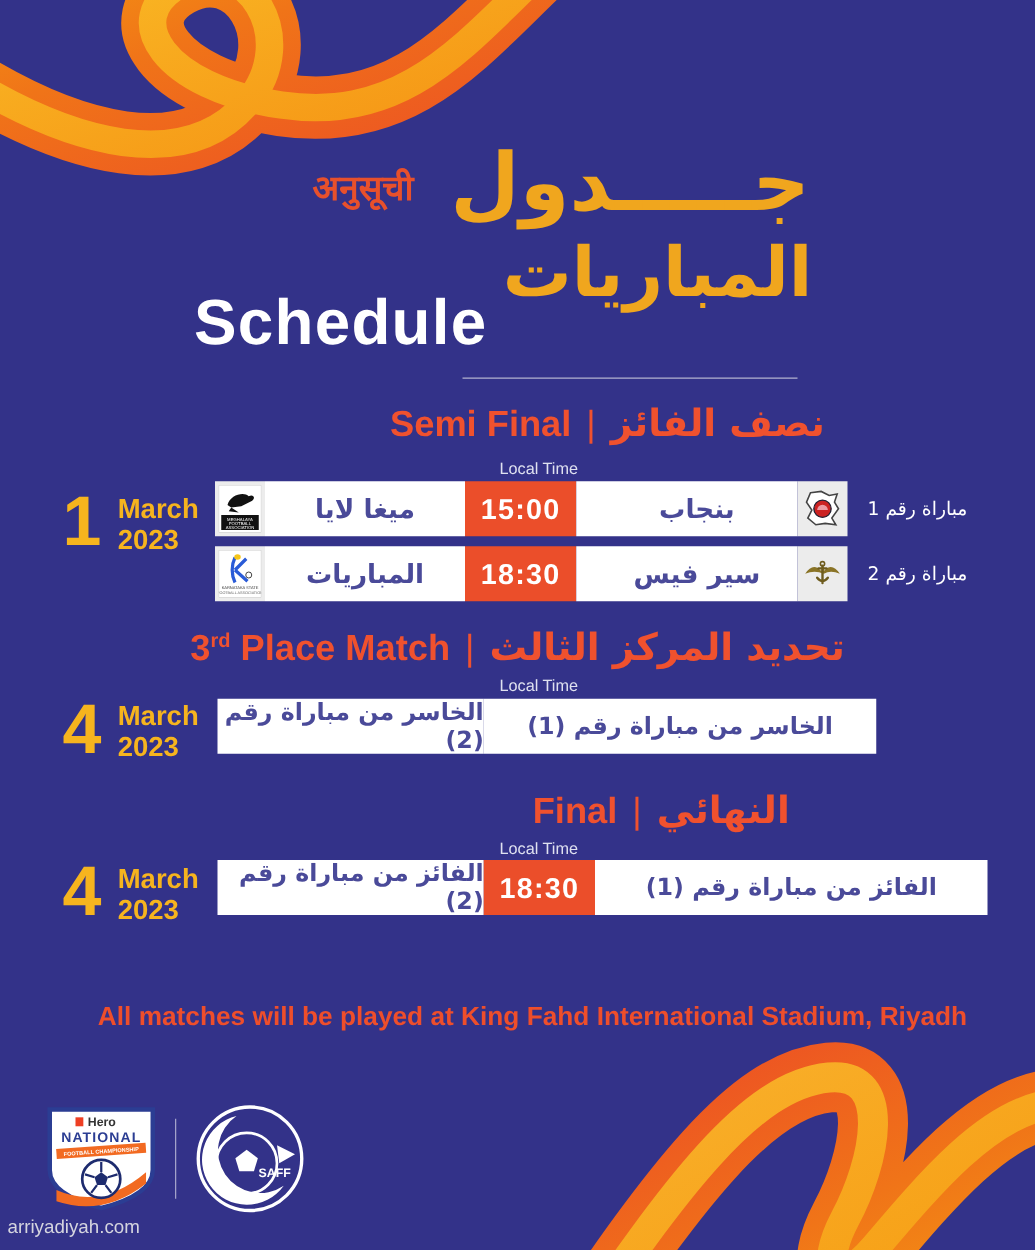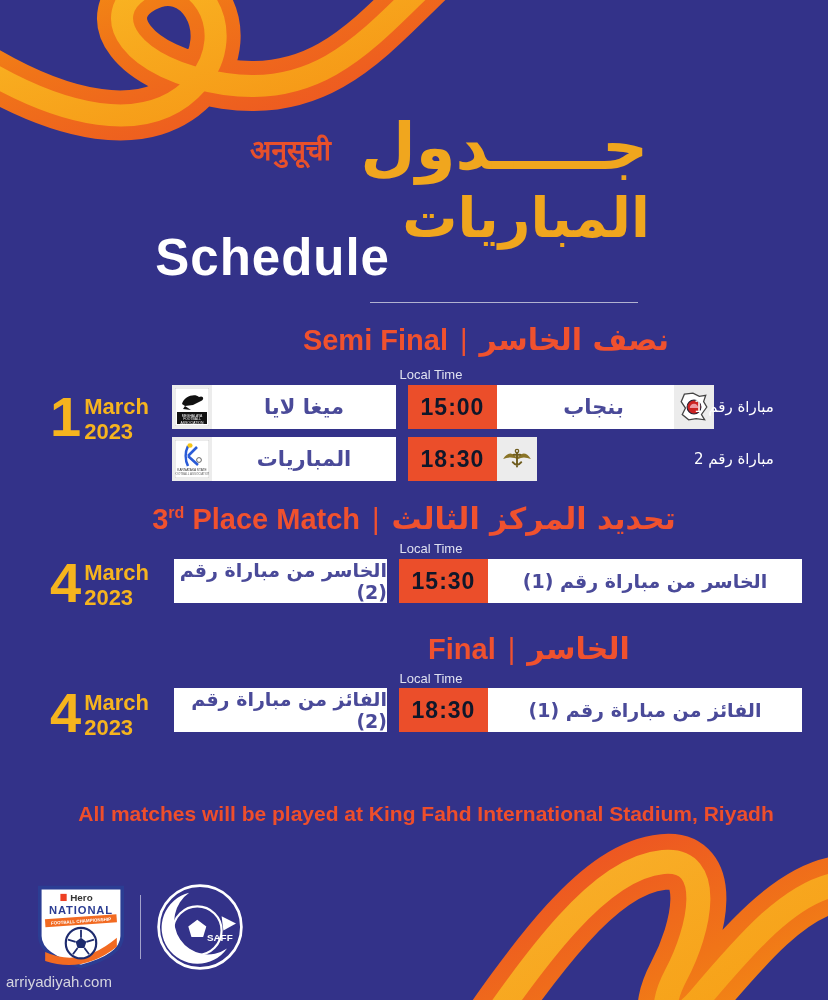--- a/index.html
+++ b/index.html
@@ -31,32 +31,32 @@
   #head-third{top:501px;}
   #head-final{top:631px;transform:translateX(115px);}
   
   .local-time{position:absolute;left:371px;width:120px;text-align:center;z-index:2;
               color:#dfe1f0;font-size:13px;}
   
   .mrow{position:absolute;height:44px;display:flex;z-index:2;}
   .cell-logo{width:40px;background:#ECECEC;display:flex;align-items:center;justify-content:center;}
   .cell-team{background:#fff;color:#4a4a99;font-size:21px;display:flex;
              align-items:center;justify-content:center;}
-  .cell-time{width:89px;background:#EB4E2A;color:#0f172a;font-weight:800;font-size:23px;
-             display:flex;align-items:center;justify-content:center;letter-spacing:1px;margin-left:12px;}
-  .cell-w176{width:184px;} .cell-w161{width:161px;padding-left:16px;}
+  .cell-time{width:89px;background:#EB4E2A;color:#ffffff;font-weight:800;font-size:23px;
+             display:flex;align-items:center;justify-content:center;letter-spacing:1px;}
+  .cell-w176{width:160px;} .cell-w161{width:161px;padding-left:16px;}
   .cell-w213{width:213px;font-size:19px;} .cell-w314{width:314px;font-size:19px;}
   .match-label{position:absolute;left:694px;width:104px;height:44px;z-index:2;
                display:flex;align-items:center;justify-content:flex-start;
                color:#fff;font-size:15px;font-weight:400;}
   .match-label .ar{font-weight:400;}
   
   .date-block{position:absolute;left:50px;width:130px;display:flex;align-items:flex-start;z-index:2;color:#F6B41E;}
   .date-day{font-size:56px;font-weight:800;line-height:.95;}
-  .date-my{display:flex;flex-direction:column;margin-left:3px;margin-top:4px;
+  .date-my{display:flex;flex-direction:column;margin-left:13px;margin-top:4px;
            font-size:22px;font-weight:700;line-height:1.15;}
   
   #footer-ar{position:absolute;left:0;top:768px;width:828px;text-align:center;z-index:2;
              color:#F2A71E;font-size:24px;}
   #footer-en{position:absolute;left:0;top:802px;width:828px;text-align:center;z-index:2;
              color:#EE4E2B;font-size:21px;font-weight:800;padding-left:12px;}
   
   #logo-row{position:absolute;left:36px;top:882px;display:flex;align-items:center;gap:14px;z-index:2;}
   #logo-divider{width:1px;height:64px;background:rgba(255,255,255,.55);}
   
@@ -97,21 +97,21 @@
 
   <div id="title-block">
     <div class="t-hindi">अनुसूची</div>
     <div class="t-en2">Schedule</div>
     <div class="t-ar1 ar" dir="rtl">جـــــدول</div>
     <div class="t-ar2 ar" dir="rtl">المباريات</div>
   </div>
   <div id="title-divider"></div>
 
   <div class="section-head" id="head-semi">
-    <span class="sh-en">Semi Final</span><span class="sep">|</span><span class="sh-ar ar" dir="rtl">نصف الخاسر</span>
+    <span class="sh-en">Semi Final</span><span class="sep">|</span><span class="sh-ar ar" dir="rtl">نصف الفائز</span>
   </div>
   <div class="local-time" style="top:367px;">Local Time</div>
 
   <div class="date-block" style="top:390px;">
     <span class="date-day">1</span>
     <span class="date-my">
       <span>March</span>
       <span>2023</span>
     </span>
   </div>
@@ -150,20 +150,21 @@
         <path d="M13 6 C10 12, 10 20, 13 26" stroke="#2a5bd7" stroke-width="2.6" fill="none"></path>
         <path d="M13 16 L22 7 M13 16 L23 25" stroke="#2a5bd7" stroke-width="2.6" fill="none"></path>
         <ellipse cx="15" cy="5.5" rx="2.6" ry="2.2" fill="#f5c518"></ellipse>
         <circle cx="24" cy="20" r="2.4" fill="none" stroke="#444" stroke-width="0.8"></circle>
         <text x="17" y="31" text-anchor="middle" font-size="3.2" fill="#333">KARNATAKA STATE</text>
         <text x="17" y="35" text-anchor="middle" font-size="3" fill="#666">FOOTBALL ASSOCIATION</text>
       </svg>
     </div>
     <div class="cell-team cell-w176 ar" dir="rtl">المباريات</div>
     <div class="cell-time">18:30</div>
+    <div class="cell-team cell-w161 ar" dir="rtl">سير فيس</div>
     <div class="cell-logo">
       <svg width="32" height="32" viewBox="0 0 30 30">
         <path d="M2 15 Q8 6 14 13 Q16 6 16 13 Q22 6 28 15 Q21 12 16 15 Q9 12 2 15 Z" fill="#8a7427"></path>
         <path d="M15 9 v13 M11 18 q4 5 8 0 M12 11 h6" stroke="#6e5c1e" stroke-width="1.8" fill="none" stroke-linecap="round"></path>
         <circle cx="15" cy="7.5" r="1.6" fill="none" stroke="#6e5c1e" stroke-width="1.2"></circle>
       </svg>
     </div>
   </div>
   <div class="match-label" style="top:437px;">
     <span class="ar" dir="rtl">مباراة رقم 2</span>
@@ -177,26 +178,25 @@
   <div class="date-block" style="top:556px;">
     <span class="date-day">4</span>
     <span class="date-my">
       <span>March</span>
       <span>2023</span>
     </span>
   </div>
 
   <div class="mrow" style="left:174px;top:559px;border-radius:12px;">
     <div class="cell-team cell-w213 ar" dir="rtl">الخاسر من مباراة رقم (2)</div>
-    <div class="cell-time">15:30</div>
     <div class="cell-team cell-w314 ar" dir="rtl">الخاسر من مباراة رقم (1)</div>
   </div>
 
   <div class="section-head" id="head-final">
-    <span class="sh-en">Final</span><span class="sep">|</span><span class="sh-ar ar" dir="rtl">الخاسر</span>
+    <span class="sh-en">Final</span><span class="sep">|</span><span class="sh-ar ar" dir="rtl">النهائي</span>
   </div>
   <div class="local-time" style="top:671px;">Local Time</div>
 
   <div class="date-block" style="top:686px;">
     <span class="date-day">4</span>
     <span class="date-my">
       <span>March</span>
       <span>2023</span>
     </span>
   </div>

